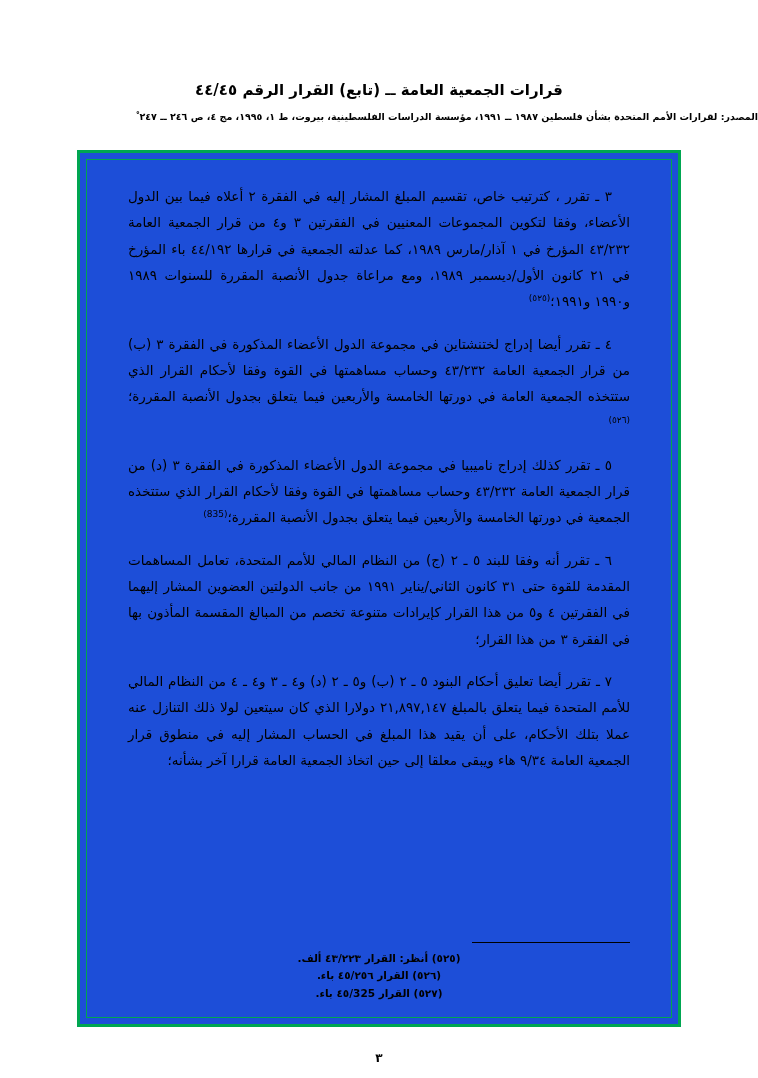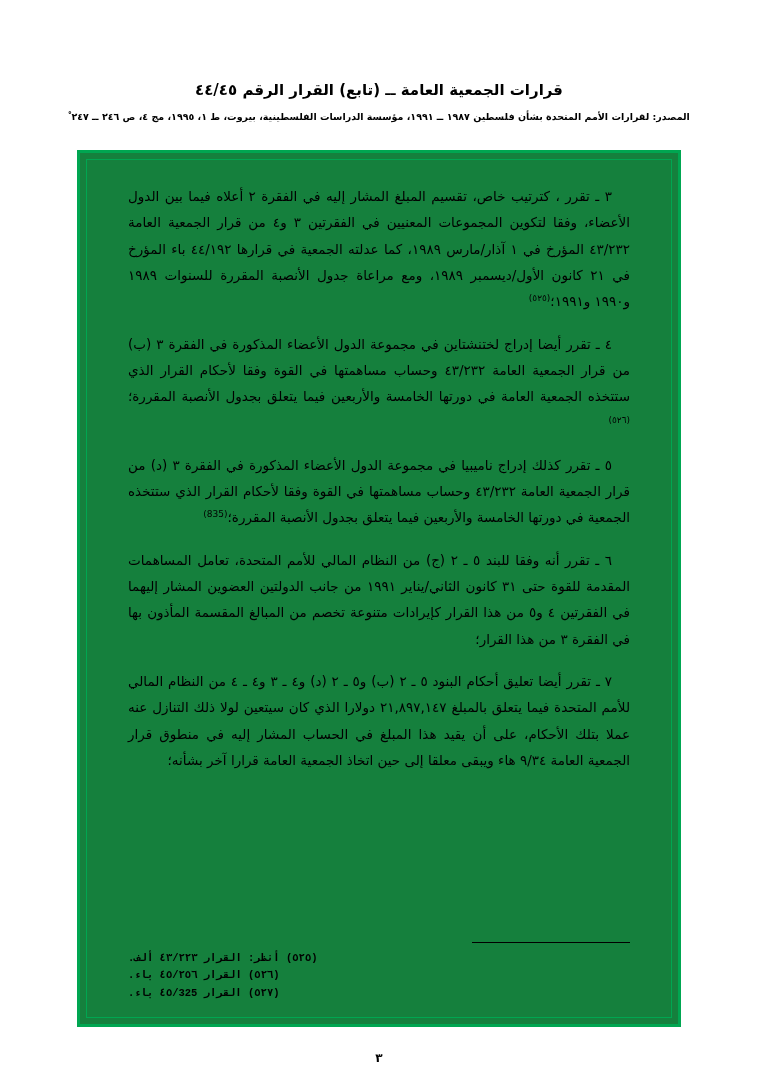--- a/index.html
+++ b/index.html
@@ -38,32 +38,33 @@
     letter-spacing: 0px;
     line-height: 1.3;
     direction: rtl;
   }
   .doc-source {
     margin-top: 10px;
     font-size: 9.5px;
     font-weight: bold;
     direction: rtl;
     line-height: 1.3;
+    text-align: right;
   }
 
   
   .frame {
     position: absolute;
     top: 143px;
     left: 77px;
     width: 604px;
     height: 877px;
     border: 3px solid #00a651;
     box-sizing: border-box;
-    background: #15803d;
+    background: #1d4ed8;
   }
   .frame-inner {
     position: absolute;
     top: 6px;
     left: 6px;
     right: 6px;
     bottom: 6px;
     border: 1px solid #00a651;
     box-sizing: border-box;
   }
@@ -94,22 +95,21 @@
     line-height: 0;
   }
 
   
   .footnotes {
     position: absolute;
     bottom: 22px;
     left: 48px;
     right: 48px;
     direction: rtl;
-    text-align: left;
-    font-family: Liberation Mono, monospace;
+    text-align: center;
   }
   .footnote-rule {
     width: 158px;
     height: 0;
     border-top: 1px solid #000000;
     margin: 0 0 7px auto;
   }
   .footnote {
     font-size: 10.5px;
     line-height: 1.65;

